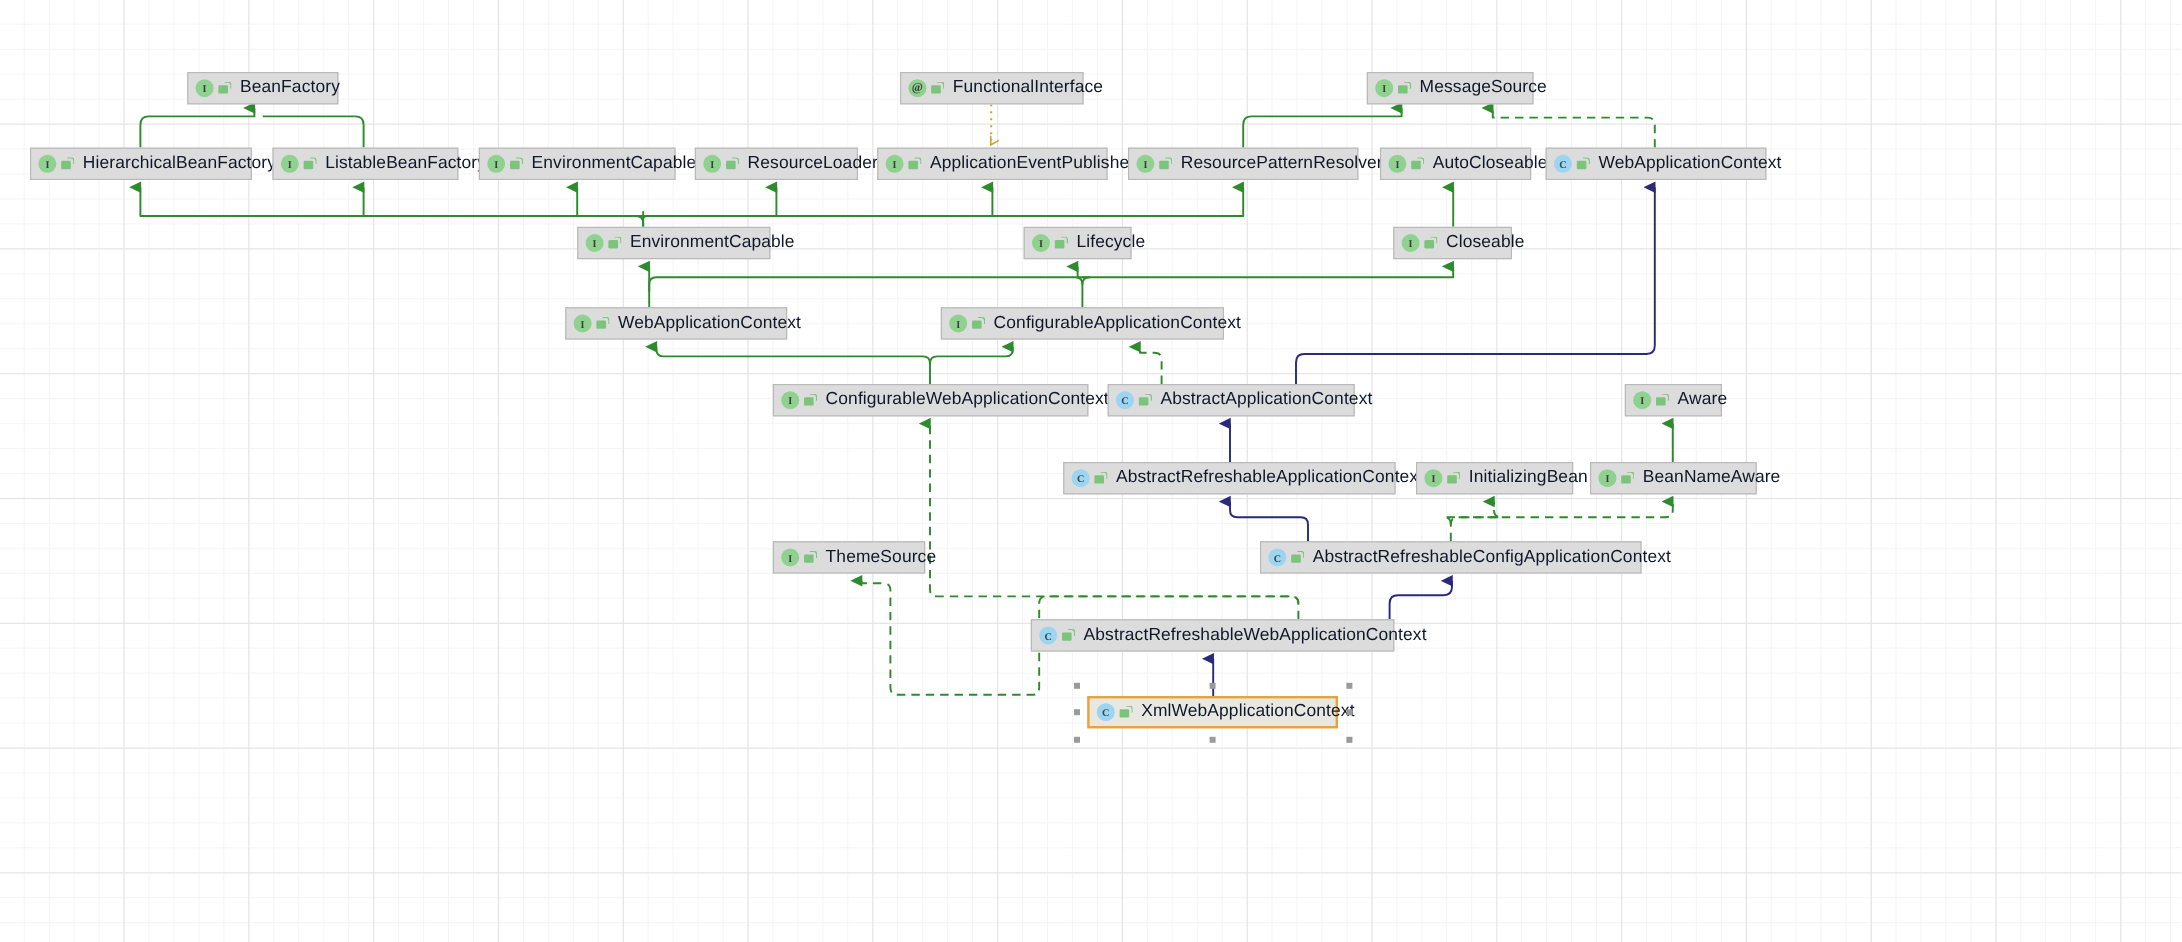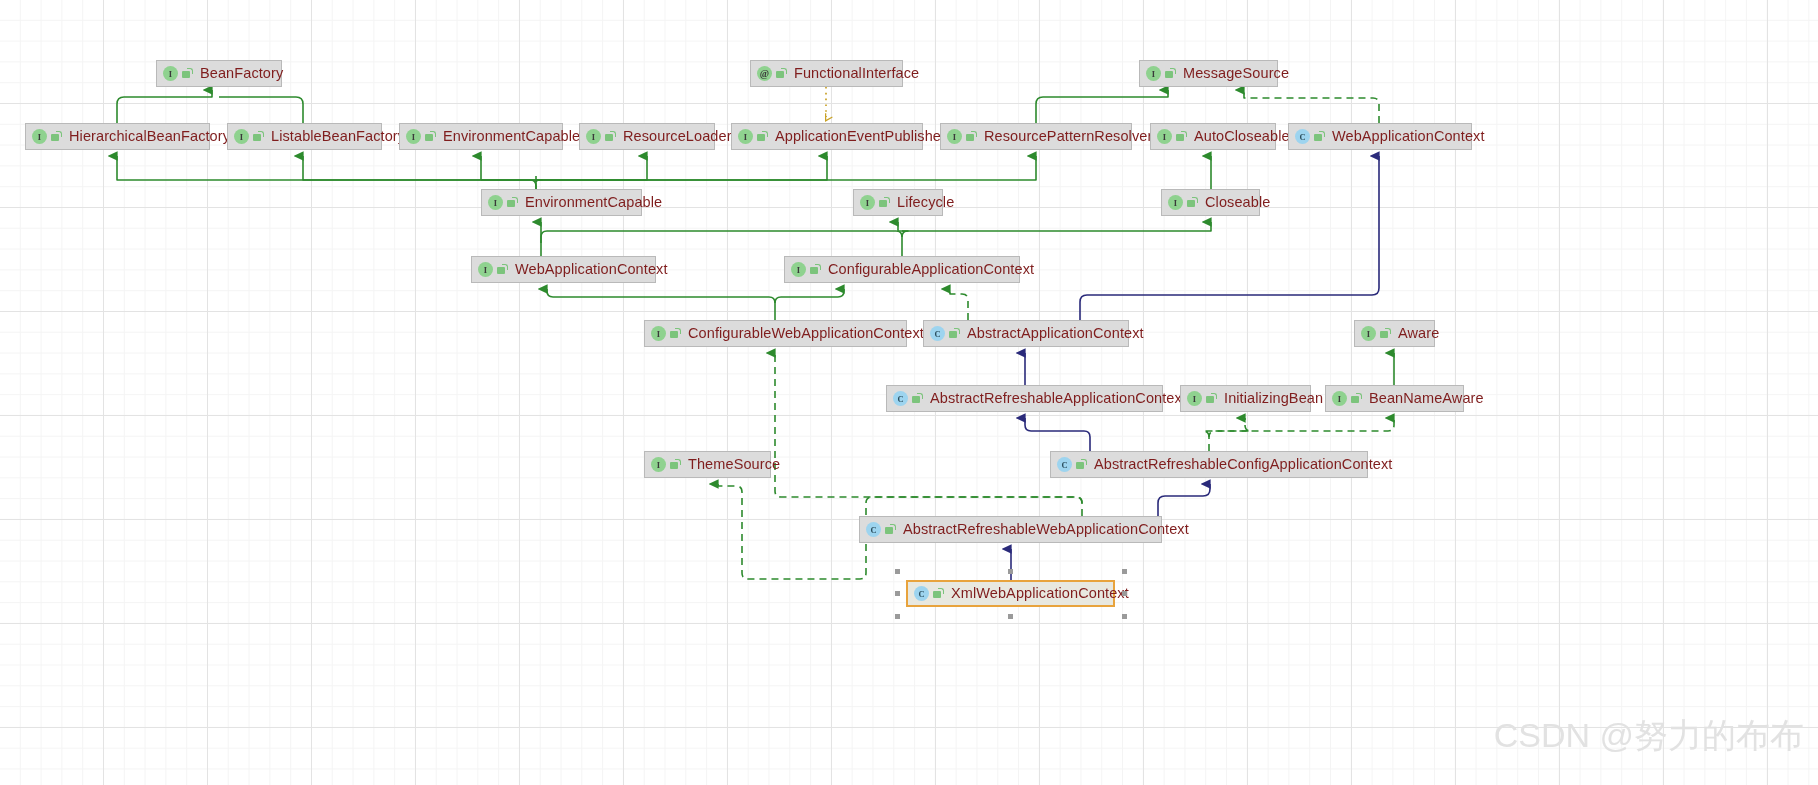--- a/index.html
+++ b/index.html
@@ -85,21 +85,21 @@
     content: "";
     position: absolute;
     left: 5px; top: 0;
     width: 5px; height: 5px;
     border: 1.5px solid #7cc47c;
     border-bottom: none; border-left: none;
     border-radius: 0 3px 0 0;
   }
   .node .label {
     font-size: 14.5px;
-    color: #7f1d1d;
+    color: #0f172a;
     line-height: 1;
     letter-spacing: 0.1px;
   }
   .handles { position: absolute; inset: 0; z-index: 9; pointer-events: none; }
   .handle {
     position: absolute;
     width: 5px; height: 5px;
     background: #9a9a9a;
   }
   .watermark {
@@ -321,15 +321,14 @@
         <div class="handle" style="left: calc(50% - 2.5px); top: calc(0% - 2.5px);"></div>
         <div class="handle" style="left: calc(100% - 2.5px); top: calc(0% - 2.5px);"></div>
         <div class="handle" style="left: calc(0% - 2.5px); top: calc(50% - 2.5px);"></div>
         <div class="handle" style="left: calc(100% - 2.5px); top: calc(50% - 2.5px);"></div>
         <div class="handle" style="left: calc(0% - 2.5px); top: calc(100% - 2.5px);"></div>
         <div class="handle" style="left: calc(50% - 2.5px); top: calc(100% - 2.5px);"></div>
         <div class="handle" style="left: calc(100% - 2.5px); top: calc(100% - 2.5px);"></div>
       </div>
     </div>
 
-  <div class="watermark">CSDN @努力的布布</div>
 
 </div>
 
 </body></html>

